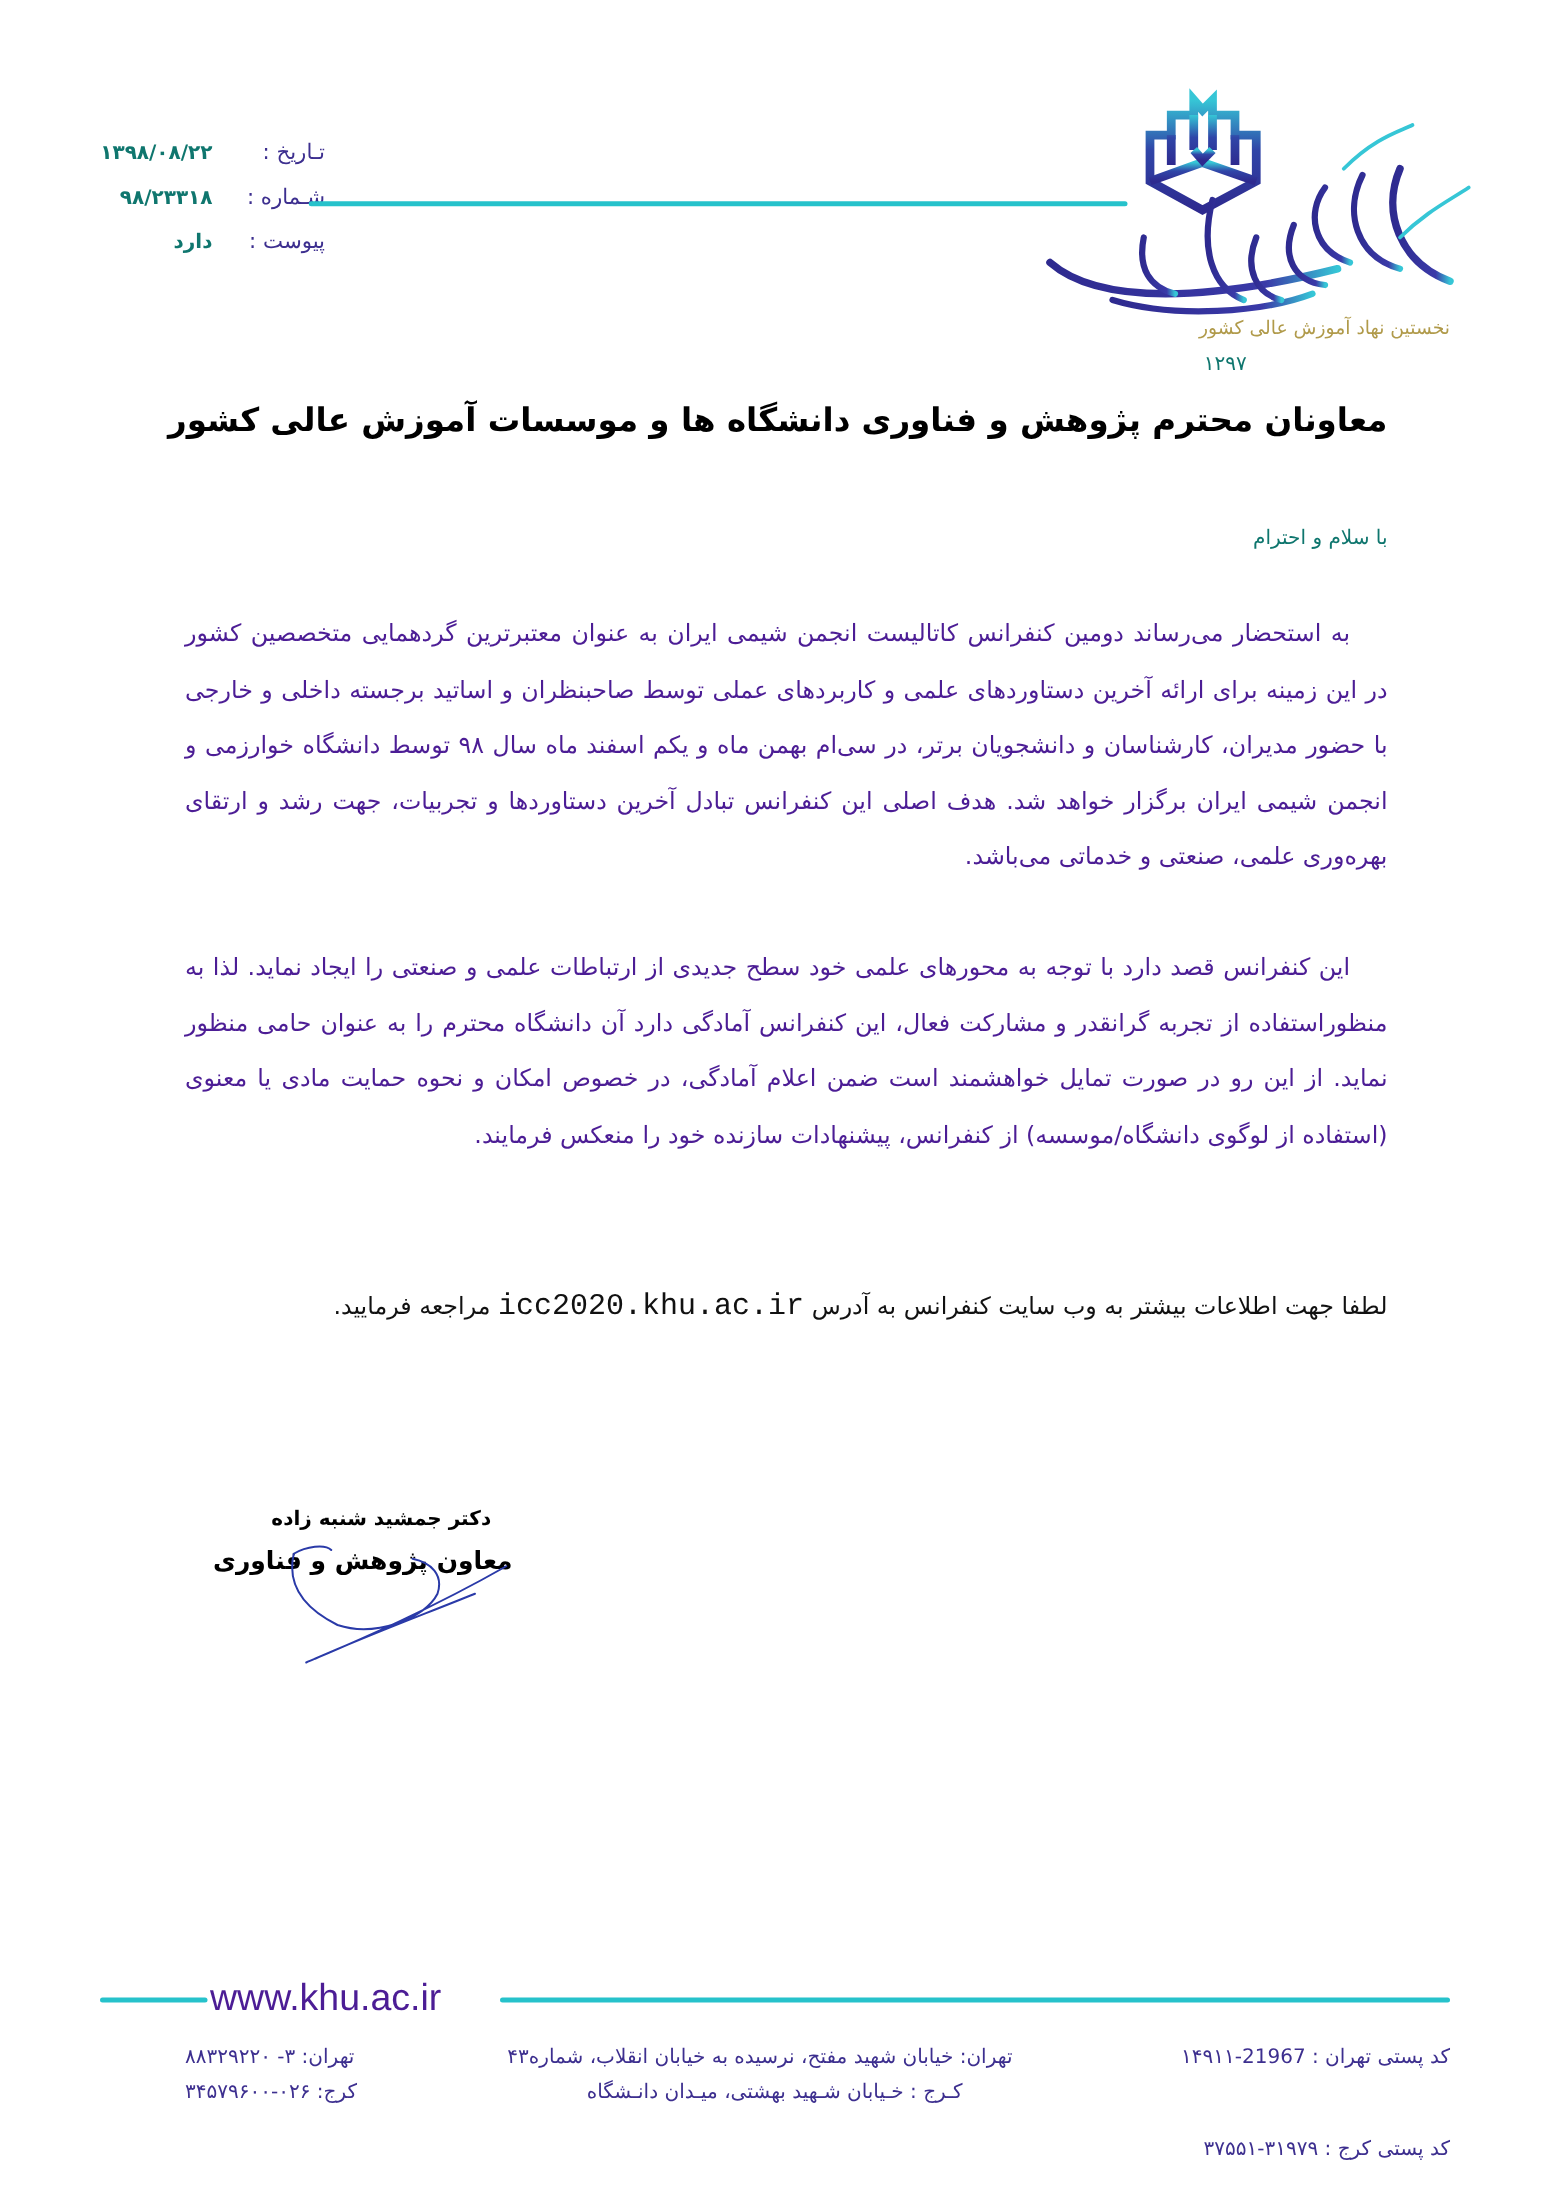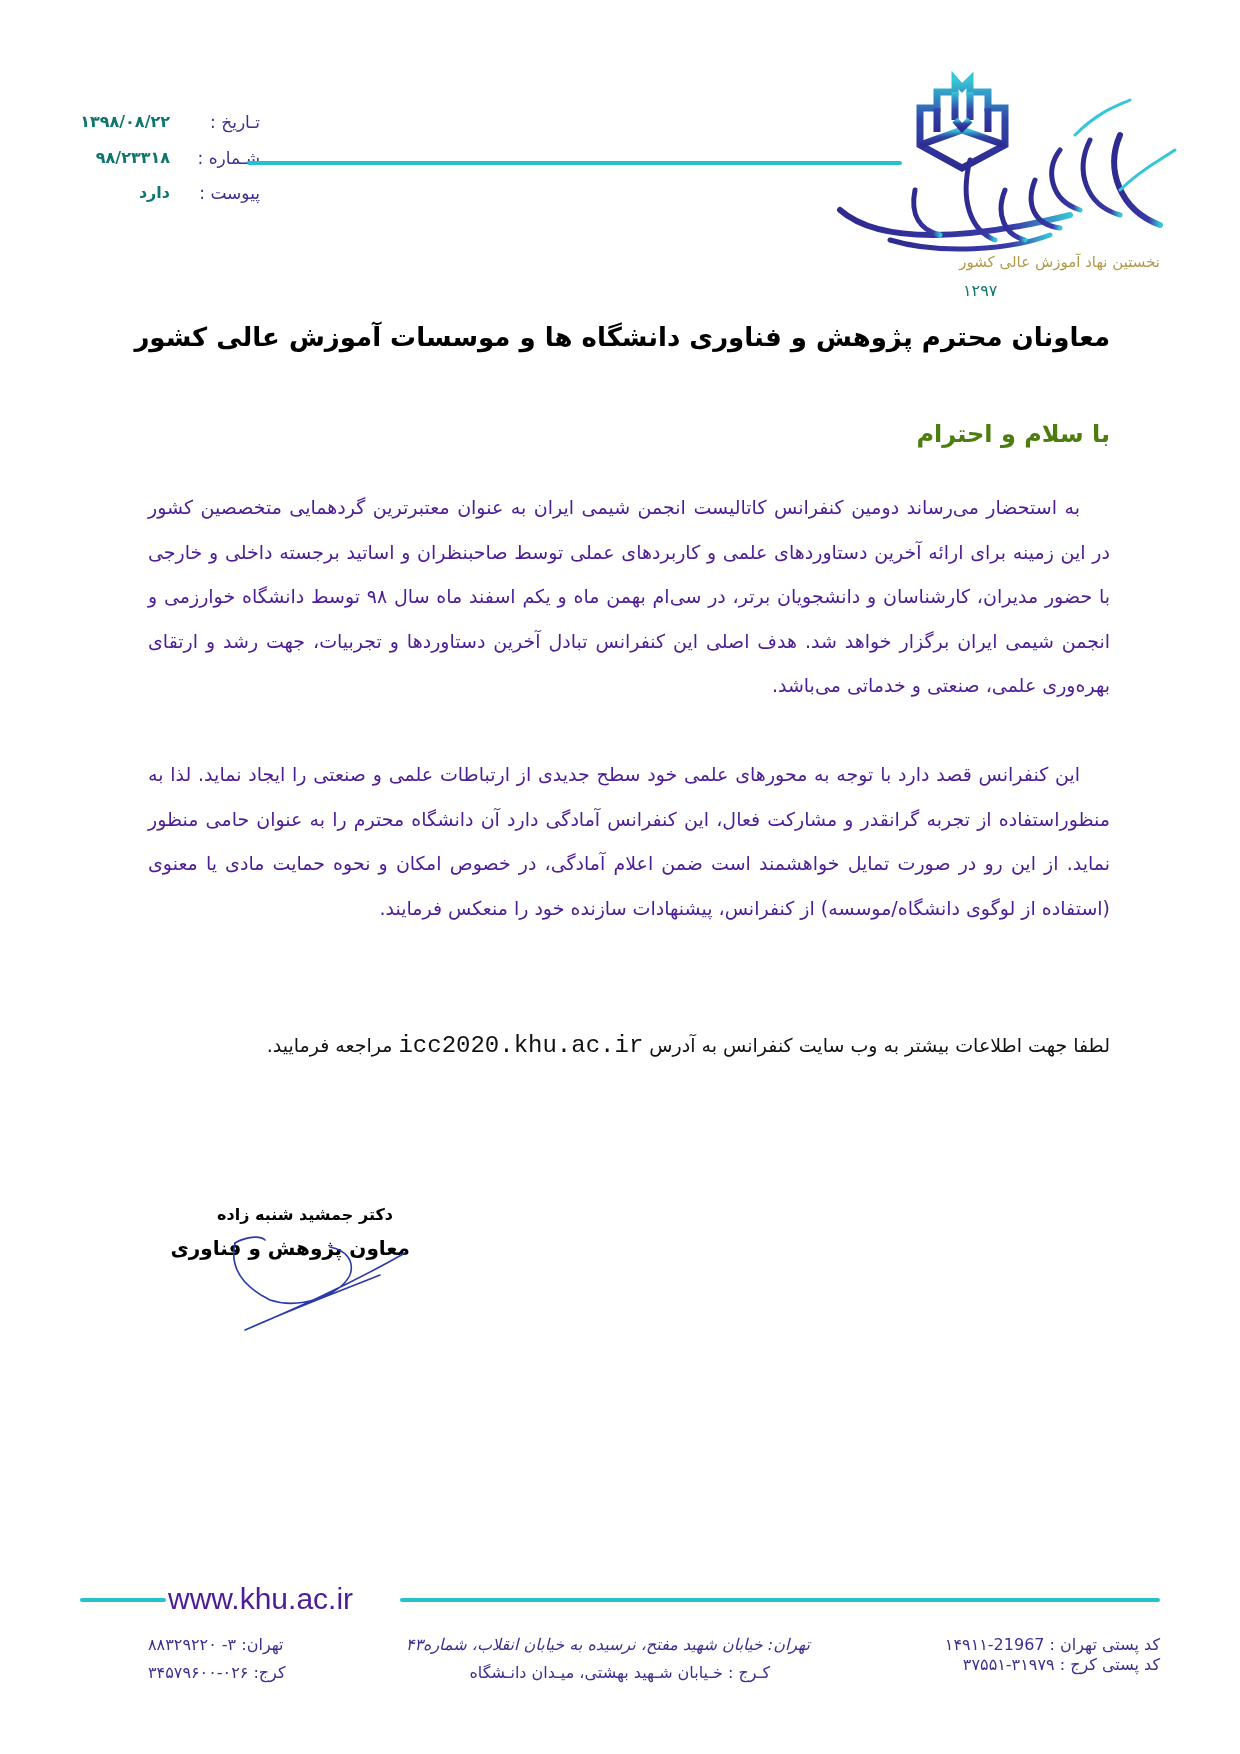--- a/index.html
+++ b/index.html
@@ -13,21 +13,21 @@
   .header-line { position:absolute; left:247px; top:161px; width:655px; height:4px; background:#26c2cb; border-radius:2px; }
 
   
   .logo { position:absolute; left:820px; top:40px; width:360px; height:280px; }
   .logo-caption { position:absolute; right:80px; top:253px; font-size:15px; color:#b09a4a; direction:rtl; white-space:nowrap; }
   .logo-year { position:absolute; left:963px; top:281px; font-size:16px; color:#0f766e; }
 
   
   .title { position:absolute; right:130px; top:322px; width:780px; direction:rtl; text-align:right;
            font-size:26px; font-weight:bold; color:#000; white-space:nowrap; }
-  .greeting { position:absolute; right:130px; top:420px; direction:rtl; font-size:24px; font-weight:bold; color:#4d7c0f; }
+  .greeting { position:absolute; right:130px; top:420px; direction:rtl; font-size:16px; font-weight:normal; color:#0f766e; }
   .body-text { position:absolute; left:148px; width:962px; direction:rtl; text-align:justify;
                font-size:19px; line-height:44.5px; color:#4c1d95; }
   .body-text .para { text-indent:30px; margin:0; text-align-last:right; }
   .p3 { position:absolute; right:130px; top:1032px; direction:rtl; font-size:19px; white-space:nowrap; text-indent:0; }
   .url { font-family:Liberation Mono, monospace; font-size:24px; direction:ltr; unicode-bidi:embed; }
 
   
   .sig-name { position:absolute; left:200px; top:1205px; width:210px; text-align:center; direction:rtl;
               font-size:16px; font-weight:bold; color:#000; white-space:nowrap; }
   .sig-role { position:absolute; left:200px; top:1236px; width:210px; text-align:center; direction:rtl;
@@ -117,18 +117,18 @@
 <div class="sig-role">معاون پژوهش و فناوری</div>
 <svg class="signature" viewBox="0 0 180 100">
   <path d="M15 95 C 50 80, 110 55, 175 18 M22 92 C 60 75, 100 60, 150 40 M5 8 C 0 30, 10 50, 40 65 C 70 75, 110 60, 120 40 C 125 25, 115 15, 100 12 M5 8 C 15 2, 30 0, 35 5" fill="none" stroke="#2a3aa8" stroke-width="1.6" stroke-linecap="round"></path>
 </svg>
 
 <div class="footer-line-left"></div>
 <div class="footer-site">www.khu.ac.ir</div>
 <div class="footer-line-right"></div>
 
 <div class="footer-row" style="right:80px; top:1635px;">کد پستی تهران :  21967-۱۴۹۱۱</div>
-<div class="footer-row" style="right:430px; top:1635px;font-style:italic;">تهران: خیابان شهید مفتح، نرسیده به خیابان انقلاب، شماره۴۳</div>
+<div class="footer-row" style="right:430px; top:1635px;">تهران: خیابان شهید مفتح، نرسیده به خیابان انقلاب، شماره۴۳</div>
 <div class="footer-row" style="left:148px; top:1635px;">تهران:  ۳-  ۸۸۳۲۹۲۲۰</div>
 
-<div class="footer-row" style="right:80px; top:1655px;">کد پستی کرج :   ۳۱۹۷۹-۳۷۵۵۱</div>
+<div class="footer-row" style="right:80px; top:1709px;">کد پستی کرج :   ۳۱۹۷۹-۳۷۵۵۱</div>
 <div class="footer-row" style="right:470px; top:1663px;">کـرج : خـیابان شـهید بهشتی، میـدان دانـشگاه</div>
 <div class="footer-row" style="left:148px; top:1663px;">کرج:  ۰۲۶-۳۴۵۷۹۶۰۰</div>
 
 </body></html>

